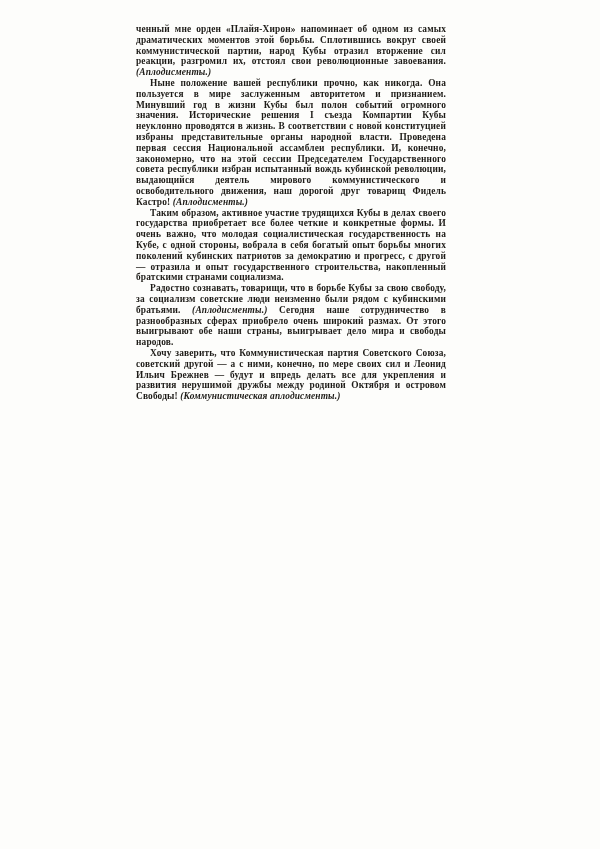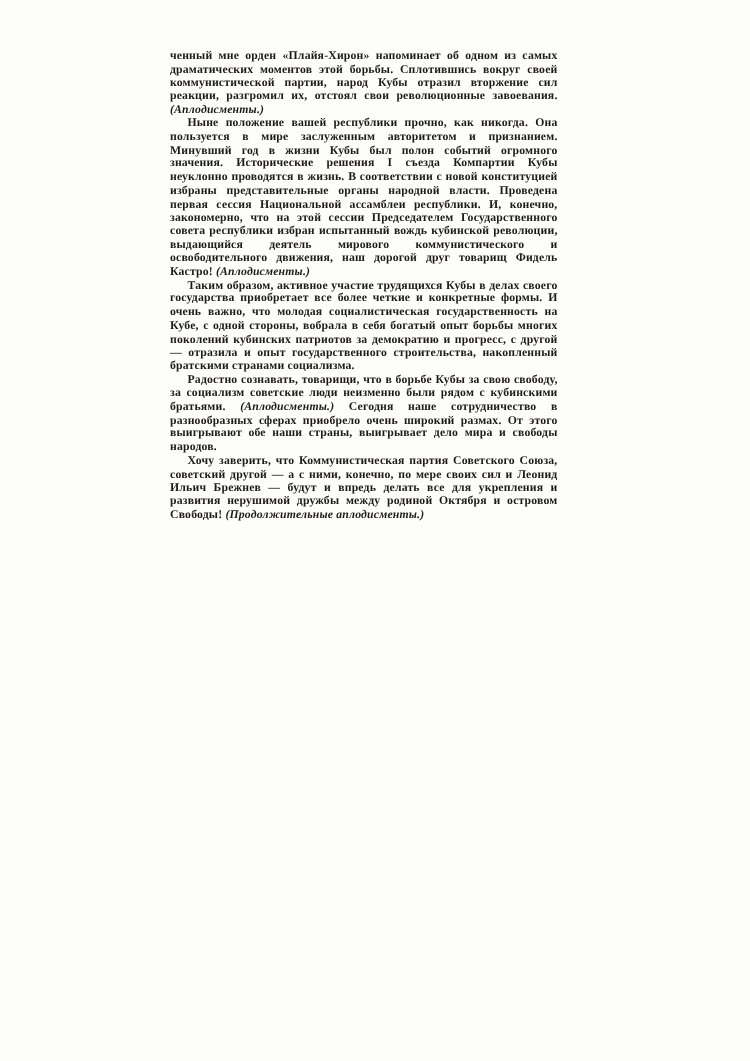--- a/index.html
+++ b/index.html
@@ -15,21 +15,21 @@
     font-family: "Liberation Serif", serif;
   }
   .scan-page {
     position: absolute;
     inset: 0;
     background: var(--paper, #fdfdfb);
   }
   .text-block {
     position: absolute;
     left: 136px;
-    top: 40px;
+    top: 24px;
     width: 310px;
     color: var(--ink, #1d1b17);
     font-size: 9.4px;
     line-height: 10.8px;
     letter-spacing: 0.15px;
     font-weight: bold;
     text-align: justify;
     text-justify: inter-word;
   }
   .para {
@@ -49,15 +49,15 @@
 </style>
 </head>
 <body>
 
 <div class="scan-page">
   <div class="text-block">
       <p class="para"><span>ченный мне орден </span><span class="seg-bold">«Плайя-Хирон»</span><span> напоминает об одном из самых драматических моментов этой борьбы. Сплотившись вокруг своей коммунистической партии, народ Кубы отразил вторжение сил реакции, разгромил их, отстоял свои революционные завоевания. </span><span class="seg-italic">(Аплодисменты.)</span></p>
       <p class="para indent"><span>Ныне положение вашей республики прочно, как никогда. Она пользуется в мире заслуженным авторитетом и признанием. Минувший год в жизни Кубы был полон событий огромного значения. Исторические решения I съезда Компартии Кубы неуклонно проводятся в жизнь. В соответствии с новой конституцией избраны представительные органы народной власти. Проведена первая сессия Национальной ассамблеи республики. И, конечно, закономерно, что на этой сессии Председателем Государственного совета республики избран испытанный вождь кубинской революции, выдающийся деятель мирового коммунистического и освободительного движения, наш дорогой друг товарищ Фидель Кастро! </span><span class="seg-italic">(Аплодисменты.)</span></p>
       <p class="para indent"><span>Таким образом, активное участие трудящихся Кубы в делах своего государства приобретает все более четкие и конкретные формы. И очень важно, что молодая социалистическая государственность на Кубе, с одной стороны, вобрала в себя богатый опыт борьбы многих поколений кубинских патриотов за демократию и прогресс, с другой — отразила и опыт государственного строительства, накопленный братскими странами социализма.</span></p>
       <p class="para indent"><span>Радостно сознавать, товарищи, что в борьбе Кубы за свою свободу, за социализм советские люди неизменно были рядом с кубинскими братьями. </span><span class="seg-italic">(Аплодисменты.)</span><span> Сегодня наше сотрудничество в разнообразных сферах приобрело очень широкий размах. От этого выигрывают обе наши страны, выигрывает дело мира и свободы народов.</span></p>
-      <p class="para indent"><span>Хочу заверить, что Коммунистическая партия Советского Союза, советский другой — а с ними, конечно, по мере своих сил и Леонид Ильич Брежнев — будут и впредь делать все для укрепления и развития нерушимой дружбы между родиной Октября и островом Свободы! </span><span class="seg-italic">(Продолжительные аплодисменты.)</span></p>
+      <p class="para indent"><span>Хочу заверить, что Коммунистическая партия Советского Союза, советский другой — а с ними, конечно, по мере своих сил и Леонид Ильич Брежнев — будут и впредь делать все для укрепления и развития нерушимой дружбы между родиной Октября и островом Свободы! </span><span class="seg-italic">(Коммунистическая аплодисменты.)</span></p>
     </div>
 </div>
 
 </body></html>

